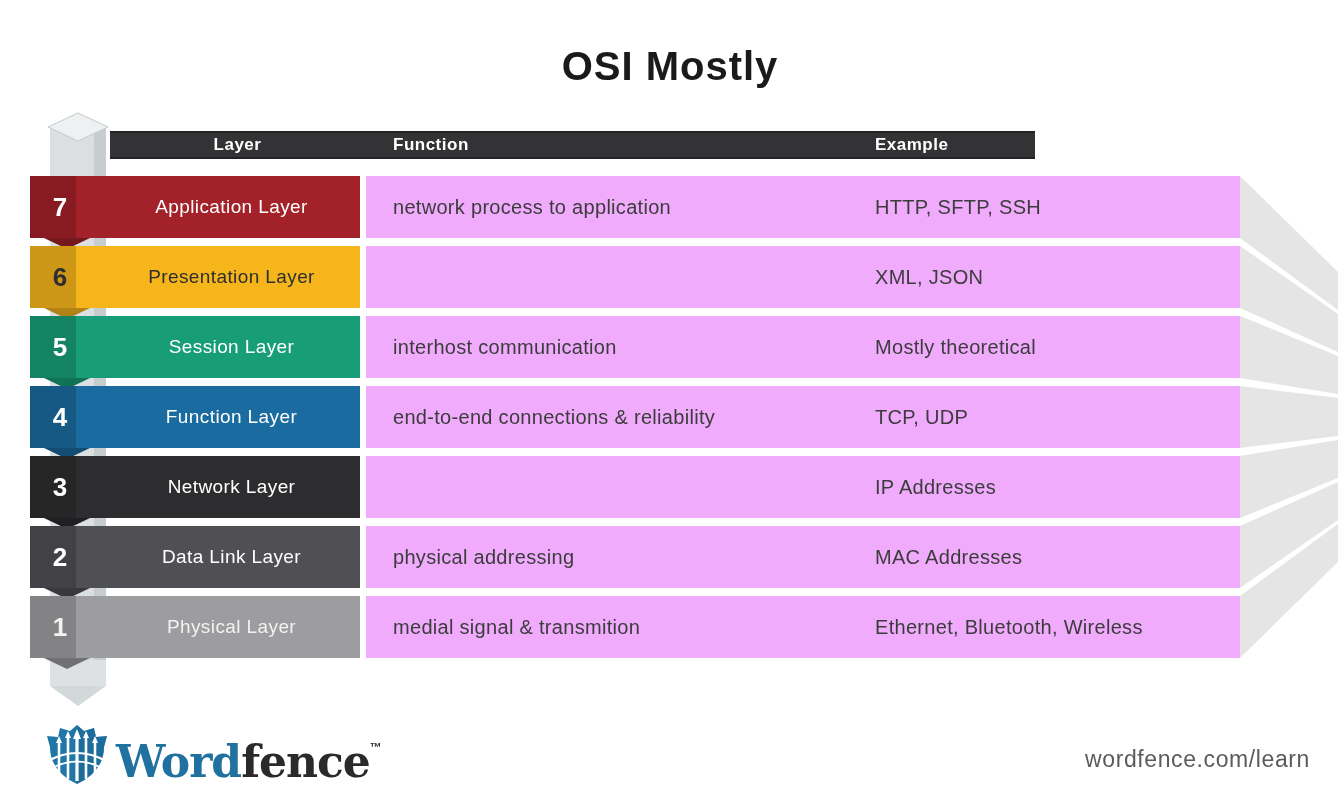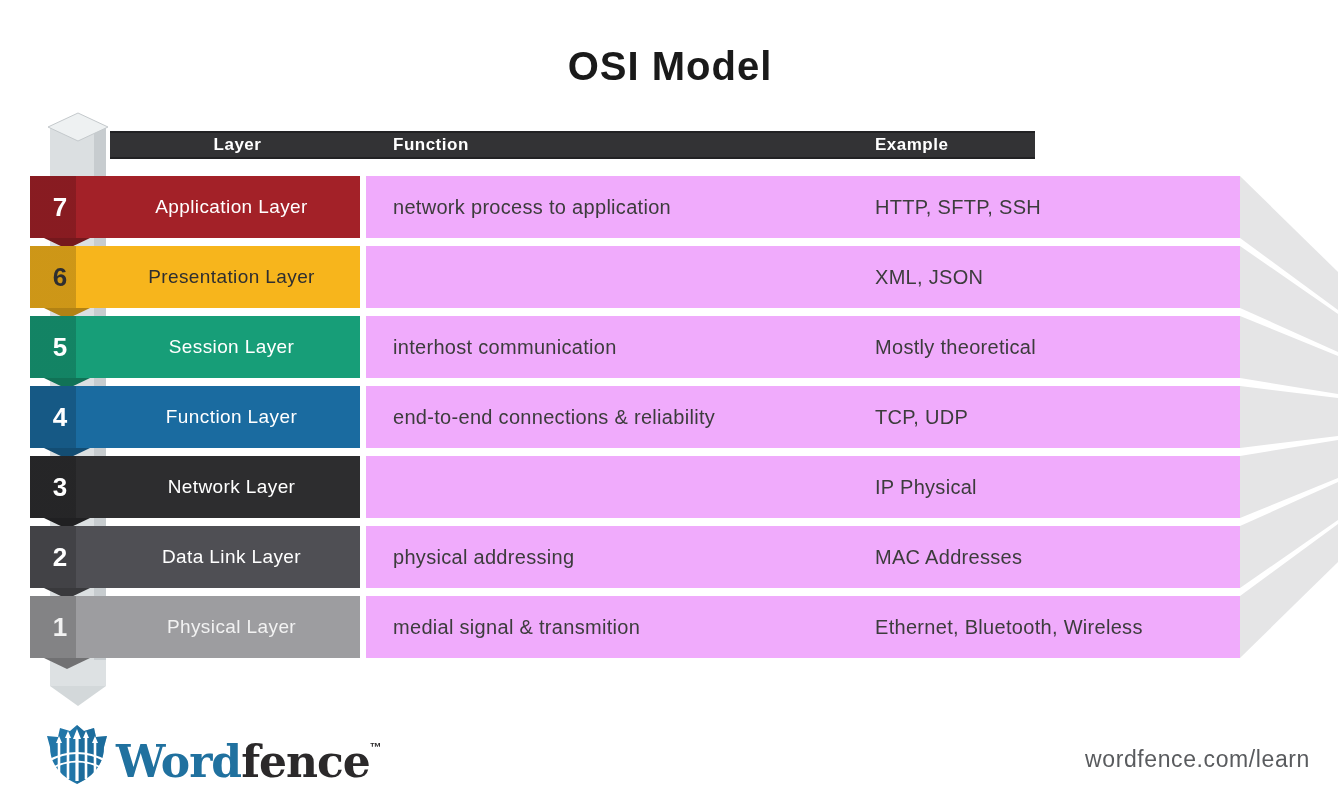--- a/index.html
+++ b/index.html
@@ -87,21 +87,21 @@
 
   <g>
     <rect x="50" y="128" width="44" height="558" fill="#dbdfe1"></rect>
     <rect x="94" y="128" width="12" height="558" fill="#c7cccf"></rect>
     <polygon points="78,113 108,127 78,141 48,127" fill="#eef1f2" stroke="#c4c9cc" stroke-width="1"></polygon>
     <polygon points="50,686 106,686 78,706" fill="#d3d8da"></polygon>
     <rect x="50" y="660" width="56" height="26" fill="#dde1e3"></rect>
   </g>
 </svg>
 
-<div class="title">OSI Model</div>
+<div class="title">OSI Mostly</div>
 
 <div class="hdr">
   <span class="h-layer">Layer</span>
   <span class="h-func">Function</span>
   <span class="h-proto">Example Protocols</span>
 </div>
 
 <div class="row" style="top:176px">
   <span class="func">network process to application</span>
   <span class="proto">HTTP, SFTP, SSH</span>
@@ -111,21 +111,21 @@
 </div>
 <div class="row" style="top:316px">
   <span class="func">interhost communication</span>
   <span class="proto">Mostly theoretical</span>
 </div>
 <div class="row" style="top:386px">
   <span class="func">end-to-end connections &amp; reliability</span>
   <span class="proto">TCP, UDP</span>
 </div>
 <div class="row" style="top:456px">
-  <span class="proto">IP Physical</span>
+  <span class="proto">IP Addresses</span>
 </div>
 <div class="row" style="top:526px">
   <span class="func">physical addressing</span>
   <span class="proto">MAC Addresses</span>
 </div>
 <div class="row" style="top:596px">
   <span class="func">medial signal &amp; transmition</span>
   <span class="proto">Ethernet, Bluetooth, Wireless</span>
 </div>
 

